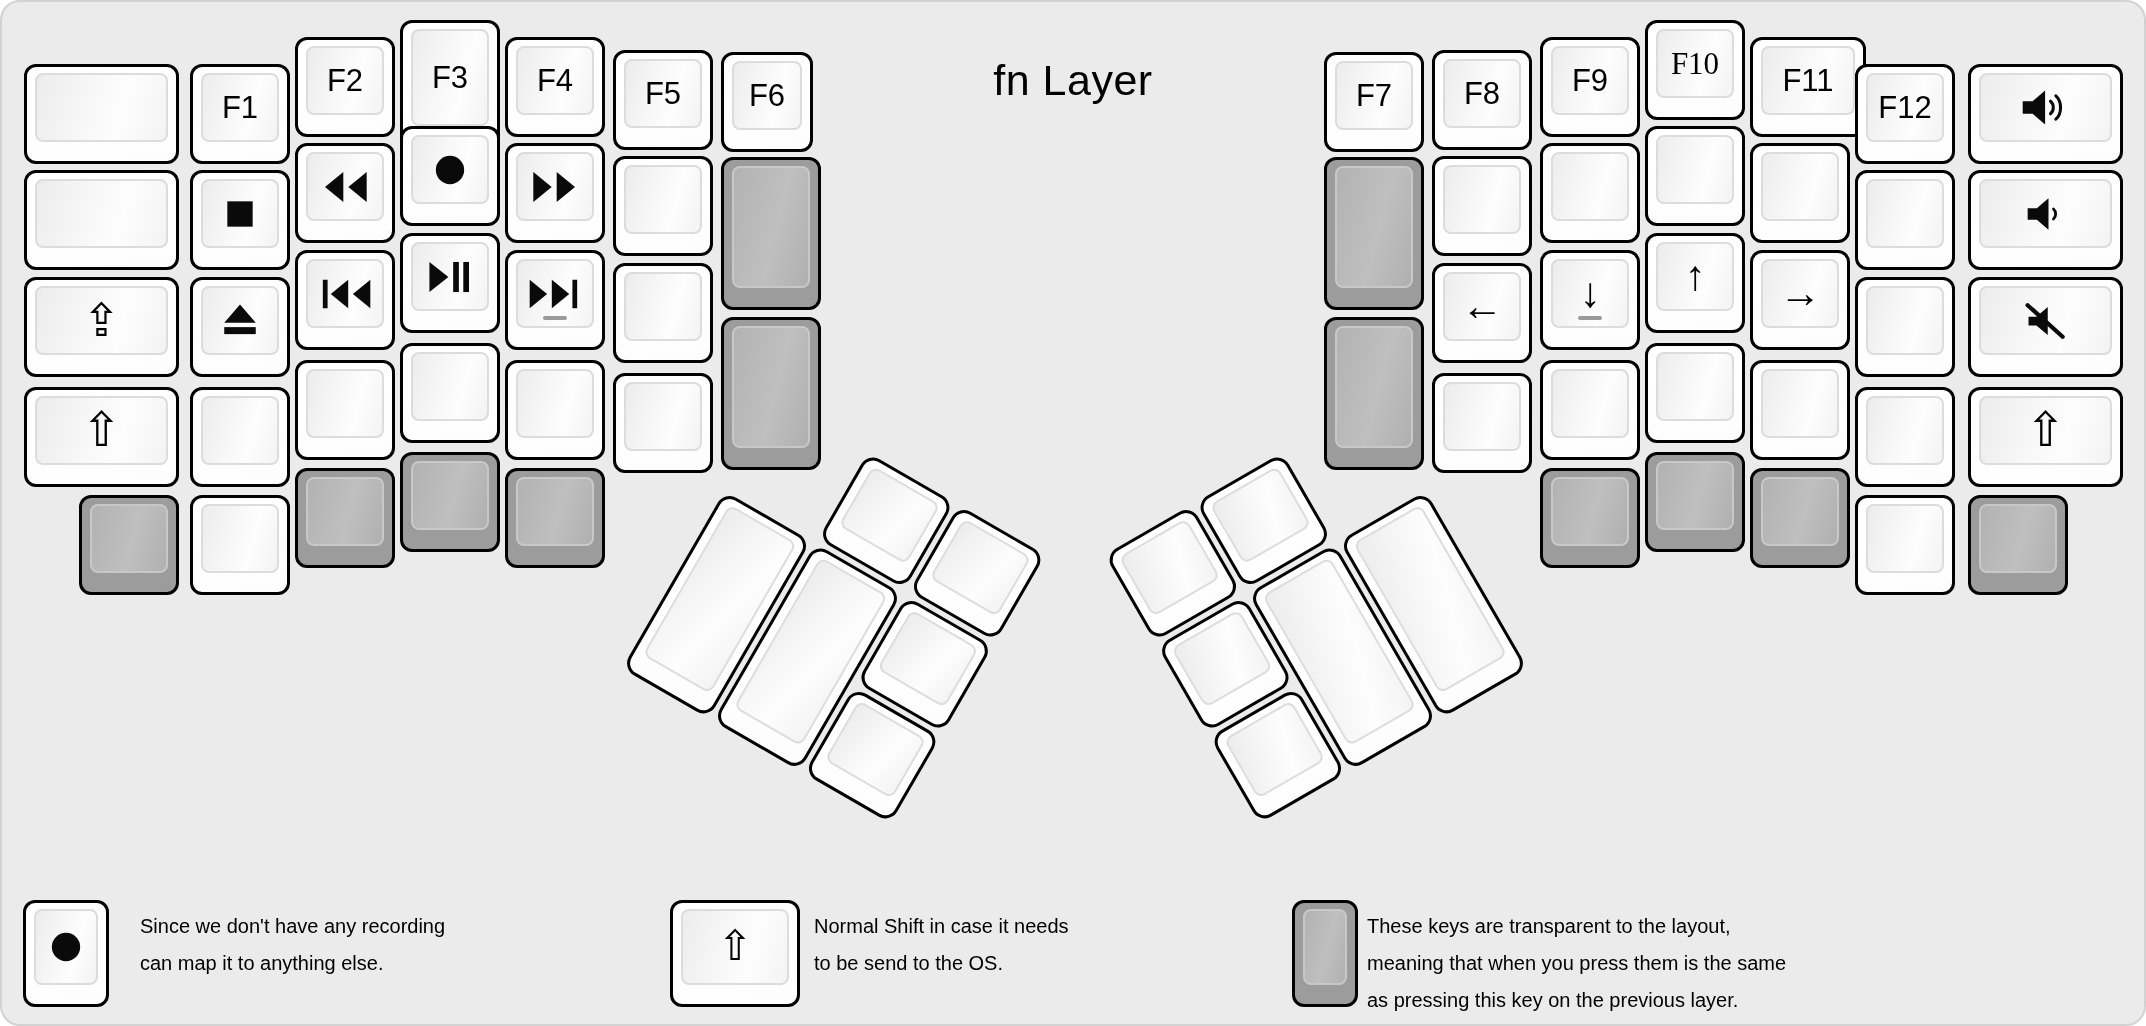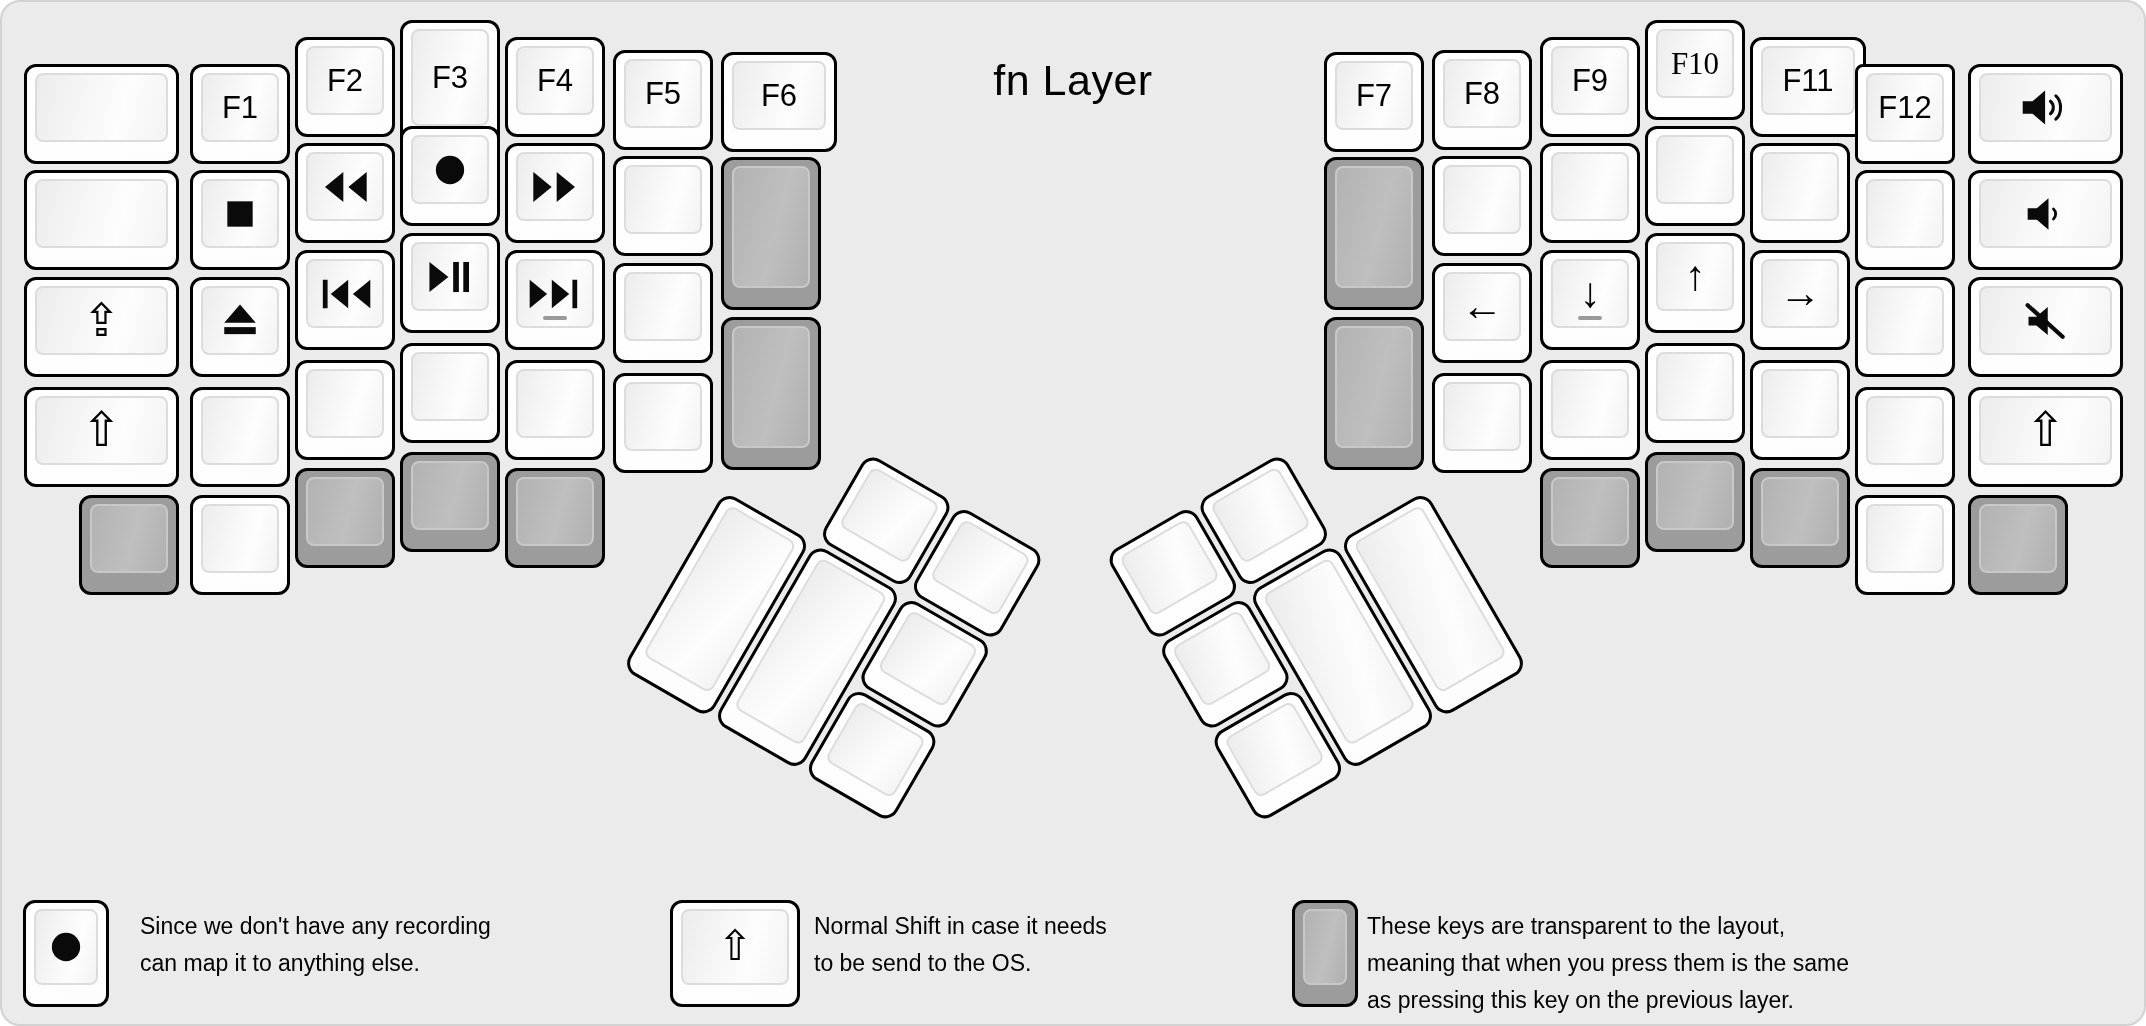--- a/index.html
+++ b/index.html
@@ -34,21 +34,21 @@
   }
   .klabel{font-size:31px;color:#000;line-height:1;}
   .glyph{color:#000;line-height:1;margin-top:-2px;}
   .homing{
     position:absolute;bottom:6px;left:50%;transform:translateX(-50%);
     width:24px;height:4px;background:#9a9a9a;border-radius:2px;
   }
   .thumb{position:absolute;width:315px;height:315px;}
   .thumb .key{border-radius:14px;}
   .legend-text{
-    position:absolute;font-size:23px;line-height:37px;color:#000;white-space:pre;
+    position:absolute;font-size:20px;line-height:37px;color:#000;white-space:pre;
   }
   svg.icon{display:block;}
   svg.icon .fill{fill:#0a0a0a;}
   svg.icon .stroke{fill:none;stroke:#0a0a0a;stroke-linecap:round;}
 </style>
 </head>
 <body>
 
 <div class="canvas">
   <div class="title">fn Layer</div>
@@ -189,21 +189,21 @@
       </div>
       <div class="key white" style="left: 611px; top: 154px; width: 100px; height: 100px;">
         <div class="face"></div>
       </div>
       <div class="key white" style="left: 611px; top: 261px; width: 100px; height: 100px;">
         <div class="face"></div>
       </div>
       <div class="key white" style="left: 611px; top: 371px; width: 100px; height: 100px;">
         <div class="face"></div>
       </div>
-      <div class="key white" style="left: 719px; top: 50px; width: 116px; height: 100px;">
+      <div class="key white" style="left: 719px; top: 50px; width: 92px; height: 100px;">
         <div class="face">
           <span class="klabel">F6</span>
         </div>
       </div>
       <div class="key gray" style="left: 719px; top: 155px; width: 100px; height: 153px;">
         <div class="face"></div>
       </div>
       <div class="key gray" style="left: 719px; top: 315px; width: 100px; height: 153px;">
         <div class="face"></div>
       </div>
@@ -285,21 +285,21 @@
         <div class="face">
           <span class="glyph" style="font-size: 42px;">→</span>
         </div>
       </div>
       <div class="key white" style="left: 1748px; top: 358px; width: 100px; height: 100px;">
         <div class="face"></div>
       </div>
       <div class="key gray" style="left: 1748px; top: 466px; width: 100px; height: 100px;">
         <div class="face"></div>
       </div>
-      <div class="key white" style="left: 1853px; top: 62px; width: 100px; height: 100px; border-radius: 8px;">
+      <div class="key white" style="left: 1853px; top: 62px; width: 100px; height: 100px;">
         <div class="face">
           <span class="klabel">F12</span>
         </div>
       </div>
       <div class="key white" style="left: 1853px; top: 168px; width: 100px; height: 100px;">
         <div class="face"></div>
       </div>
       <div class="key white" style="left: 1853px; top: 275px; width: 100px; height: 100px;">
         <div class="face"></div>
       </div>

